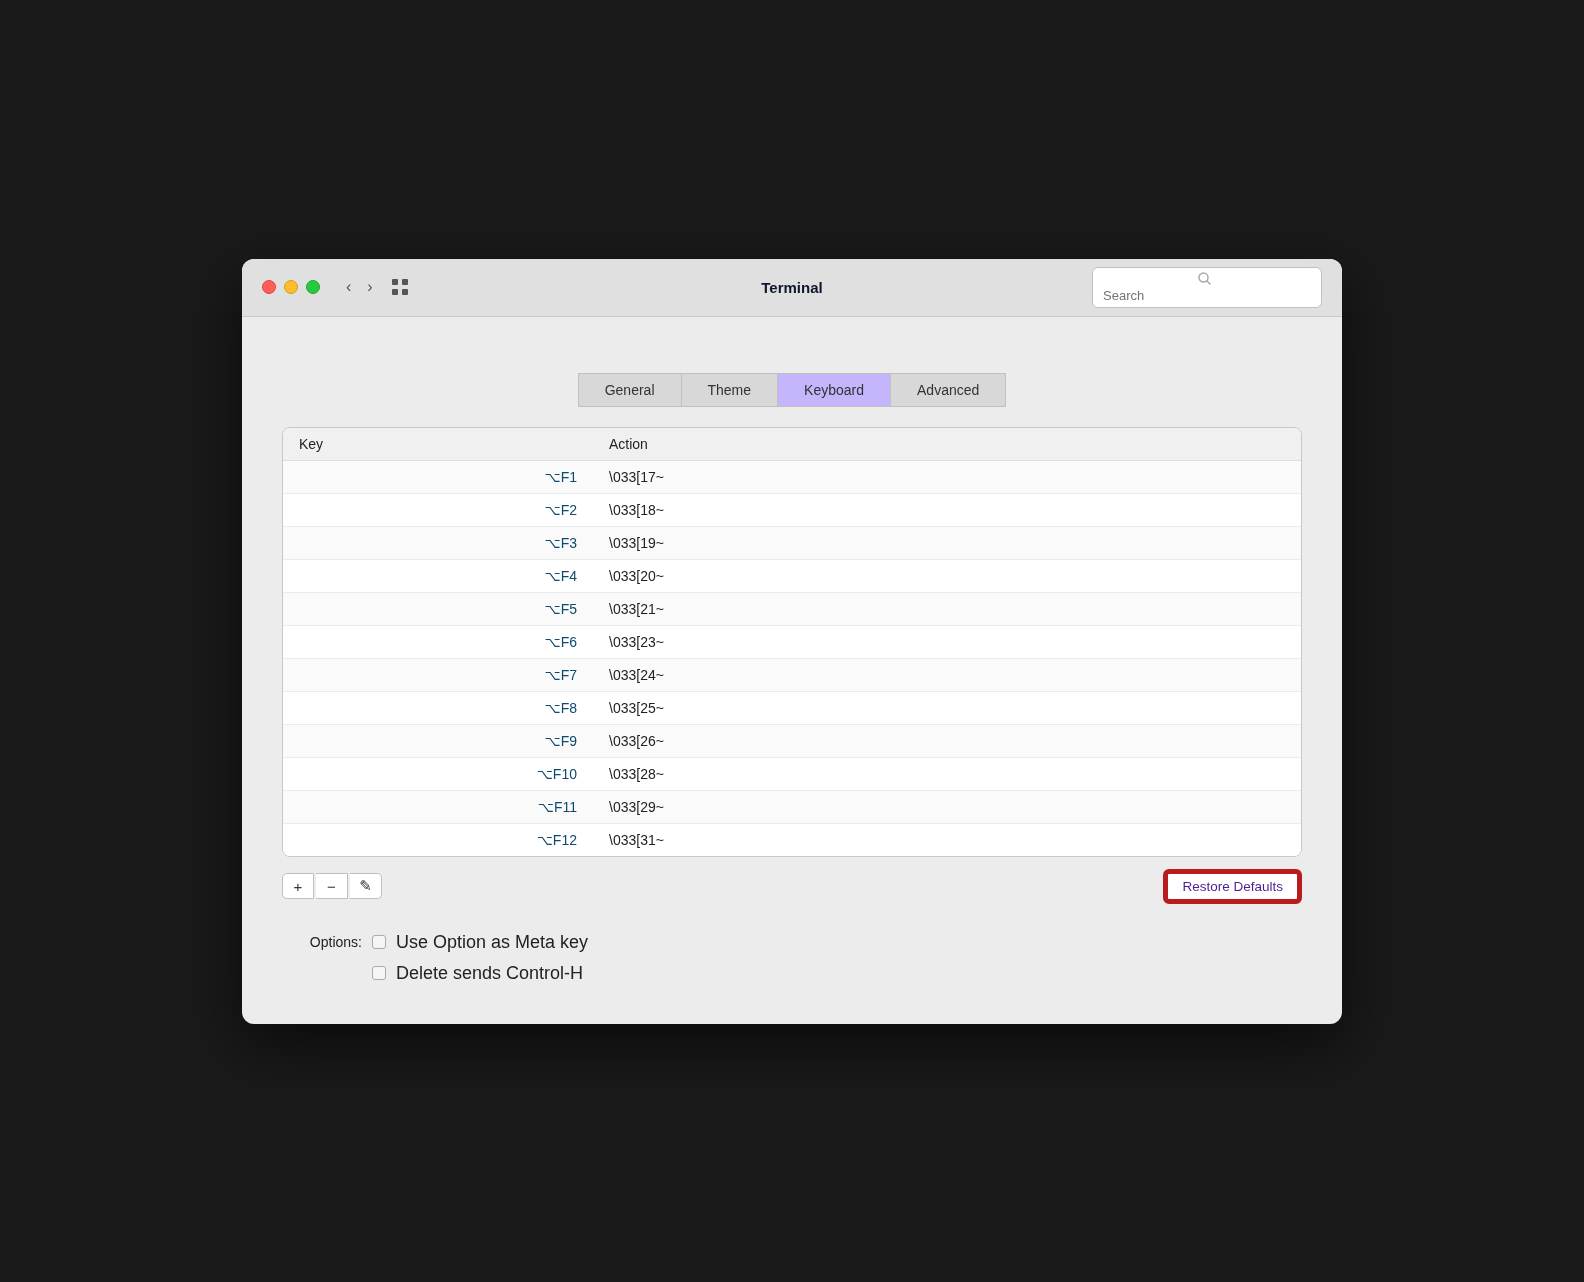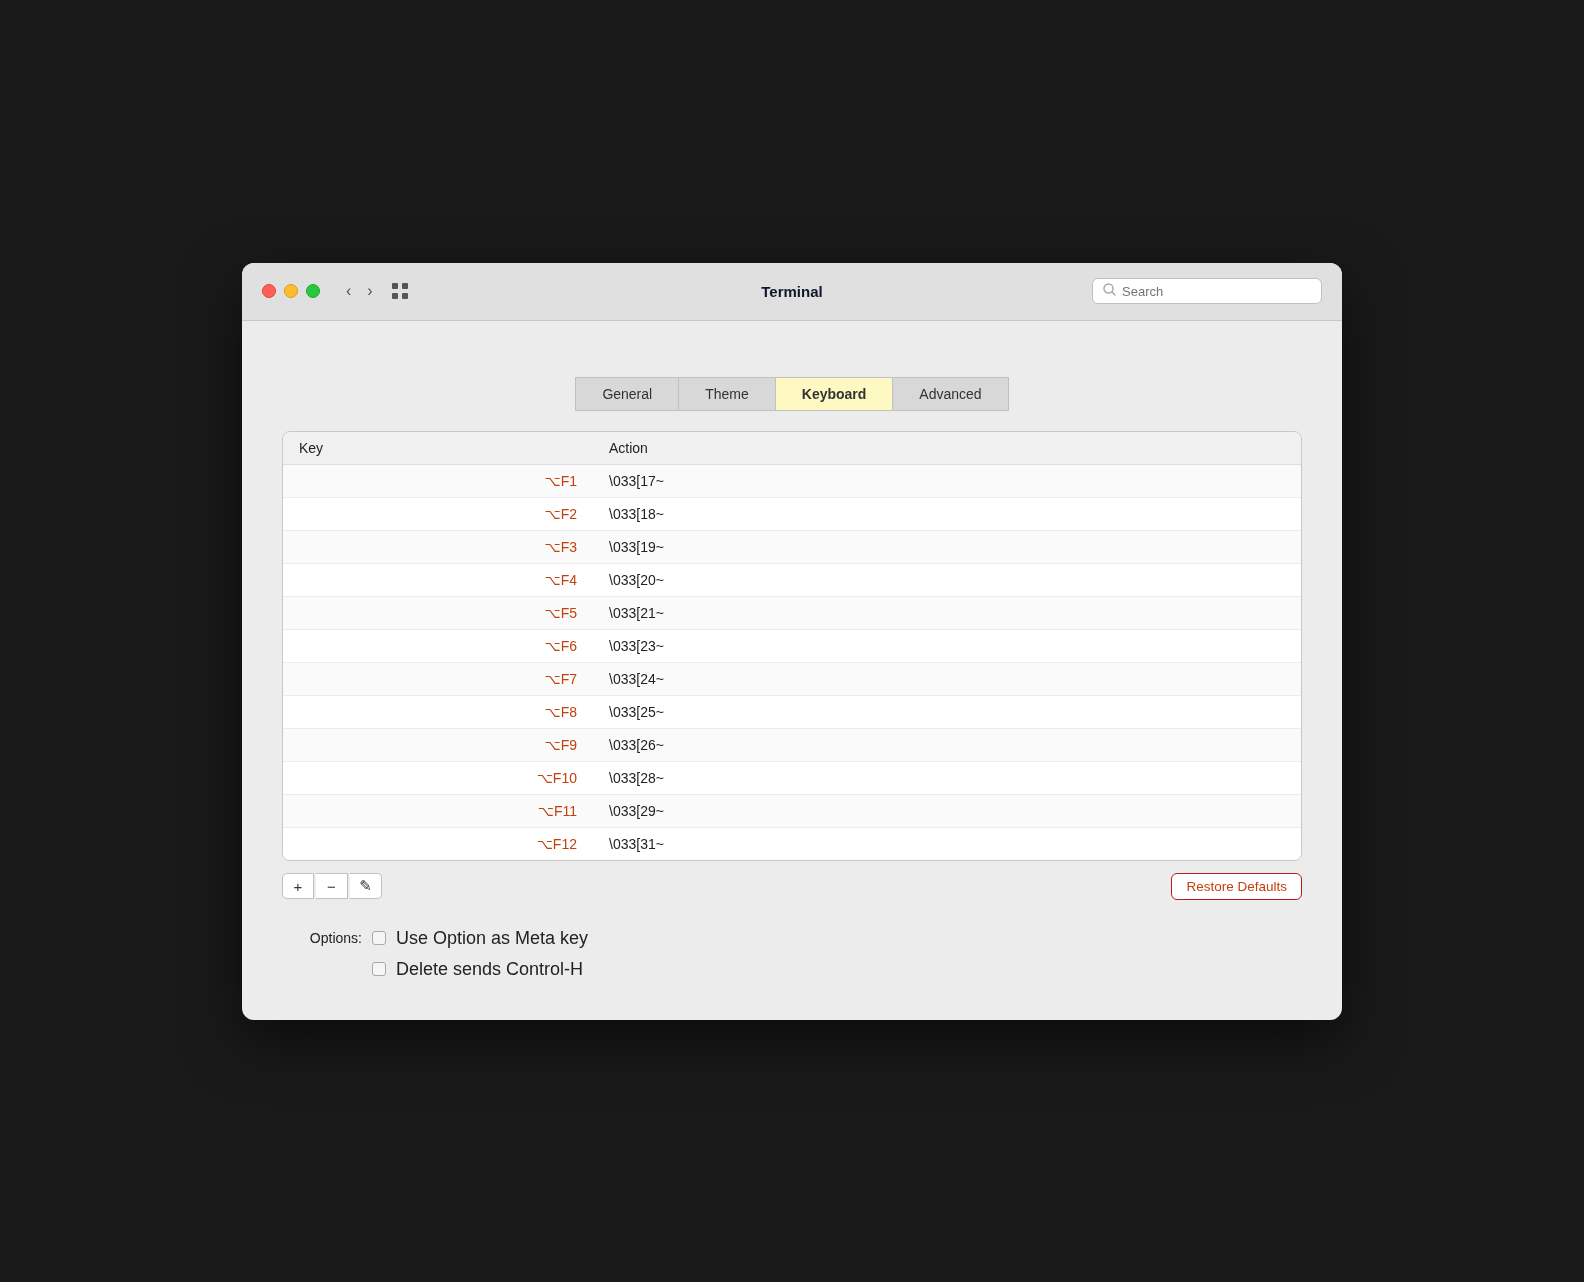--- a/index.html
+++ b/index.html
@@ -75,20 +75,21 @@
     }
     .search-box {
       margin-left: auto;
       display: flex;
       align-items: center;
       background: #fff;
       border: 1px solid #c0c0c0;
       border-radius: 6px;
       padding: 4px 10px;
       width: 230px;
+      flex-direction: column;
     }
     .search-icon {
       color: #aaa;
       font-size: 13px;
       margin-right: 6px;
     }
     .search-input {
       border: none;
       outline: none;
       background: transparent;
@@ -117,22 +118,22 @@
       font-size: 14px;
       color: #333;
       cursor: pointer;
       background: #d8d8d8;
       border: none;
       border-right: 1px solid #c0c0c0;
       outline: none;
     }
     .tab:last-child { border-right: none; }
     .tab.active {
-      background: #fef9c3;
-      font-weight: 700;
+      background: #c4b5fd;
+      font-weight: 400;
     }
     .panel {
       background: #fff;
       border: 1px solid #c8c8c8;
       border-radius: 8px;
       overflow: hidden;
     }
     .table-container {
       width: 100%;
       overflow-y: auto;
@@ -161,21 +162,21 @@
     tbody tr:last-child { border-bottom: none; }
     tbody tr:nth-child(odd) { background: #fafafa; }
     tbody tr:nth-child(even) { background: #fff; }
     tbody td {
       padding: 8px 16px;
       color: #222;
       font-size: 14px;
     }
     tbody td:first-child {
       text-align: right;
-      color: #c2410c;
+      color: #0c4a6e;
     }
     .toolbar {
       display: flex;
       align-items: center;
       justify-content: space-between;
       padding: 12px 0 16px;
     }
     .toolbar-left {
       display: flex;
       gap: 2px;
@@ -199,25 +200,25 @@
     .icon-btn:nth-child(2) {
       border-radius: 0;
       border-left: none;
     }
     .icon-btn:last-child {
       border-radius: 0 5px 5px 0;
       border-left: none;
     }
     .restore-btn {
       background: #fff;
-      border: 1px solid #b91c1c;
+      border: 5px solid #b91c1c;
       border-radius: 6px;
       padding: 5px 14px;
       font-size: 13.5px;
-      color: #c2410c;
+      color: #4c1d95;
       cursor: pointer;
     }
     .options-section {
       padding: 12px 0 0;
     }
     .option-row {
       display: flex;
       align-items: center;
       gap: 10px;
       margin-bottom: 10px;

